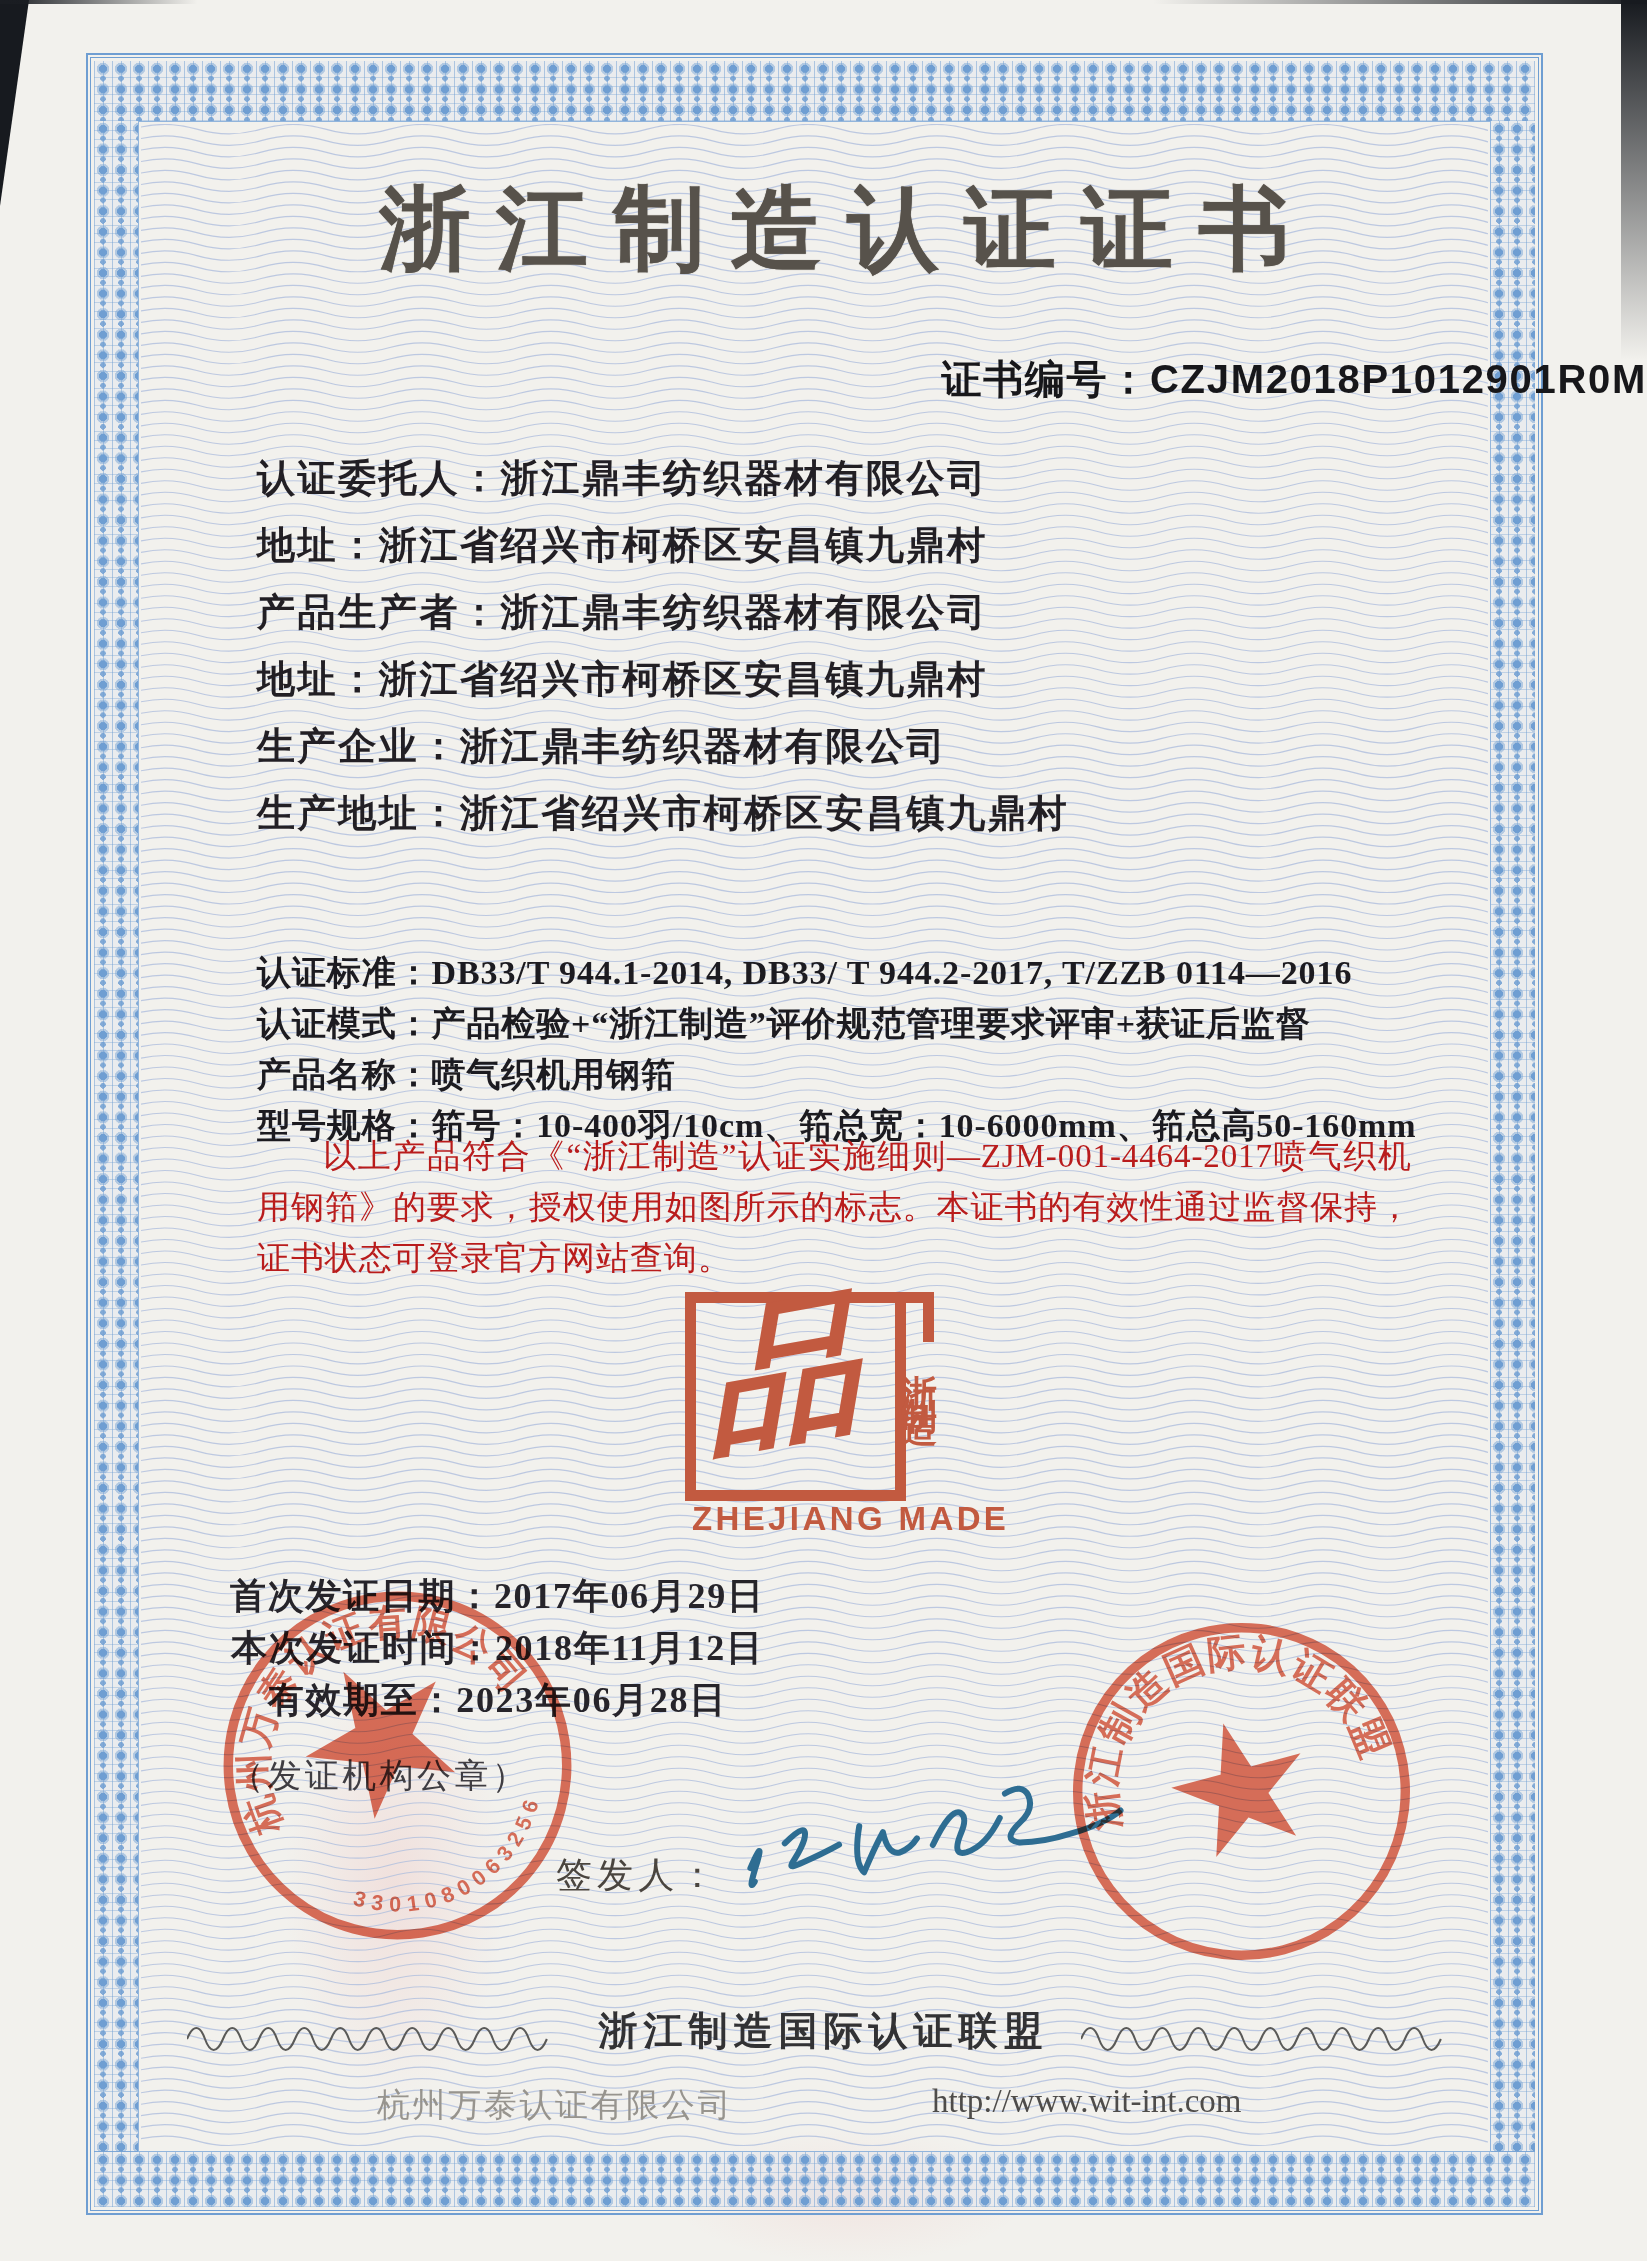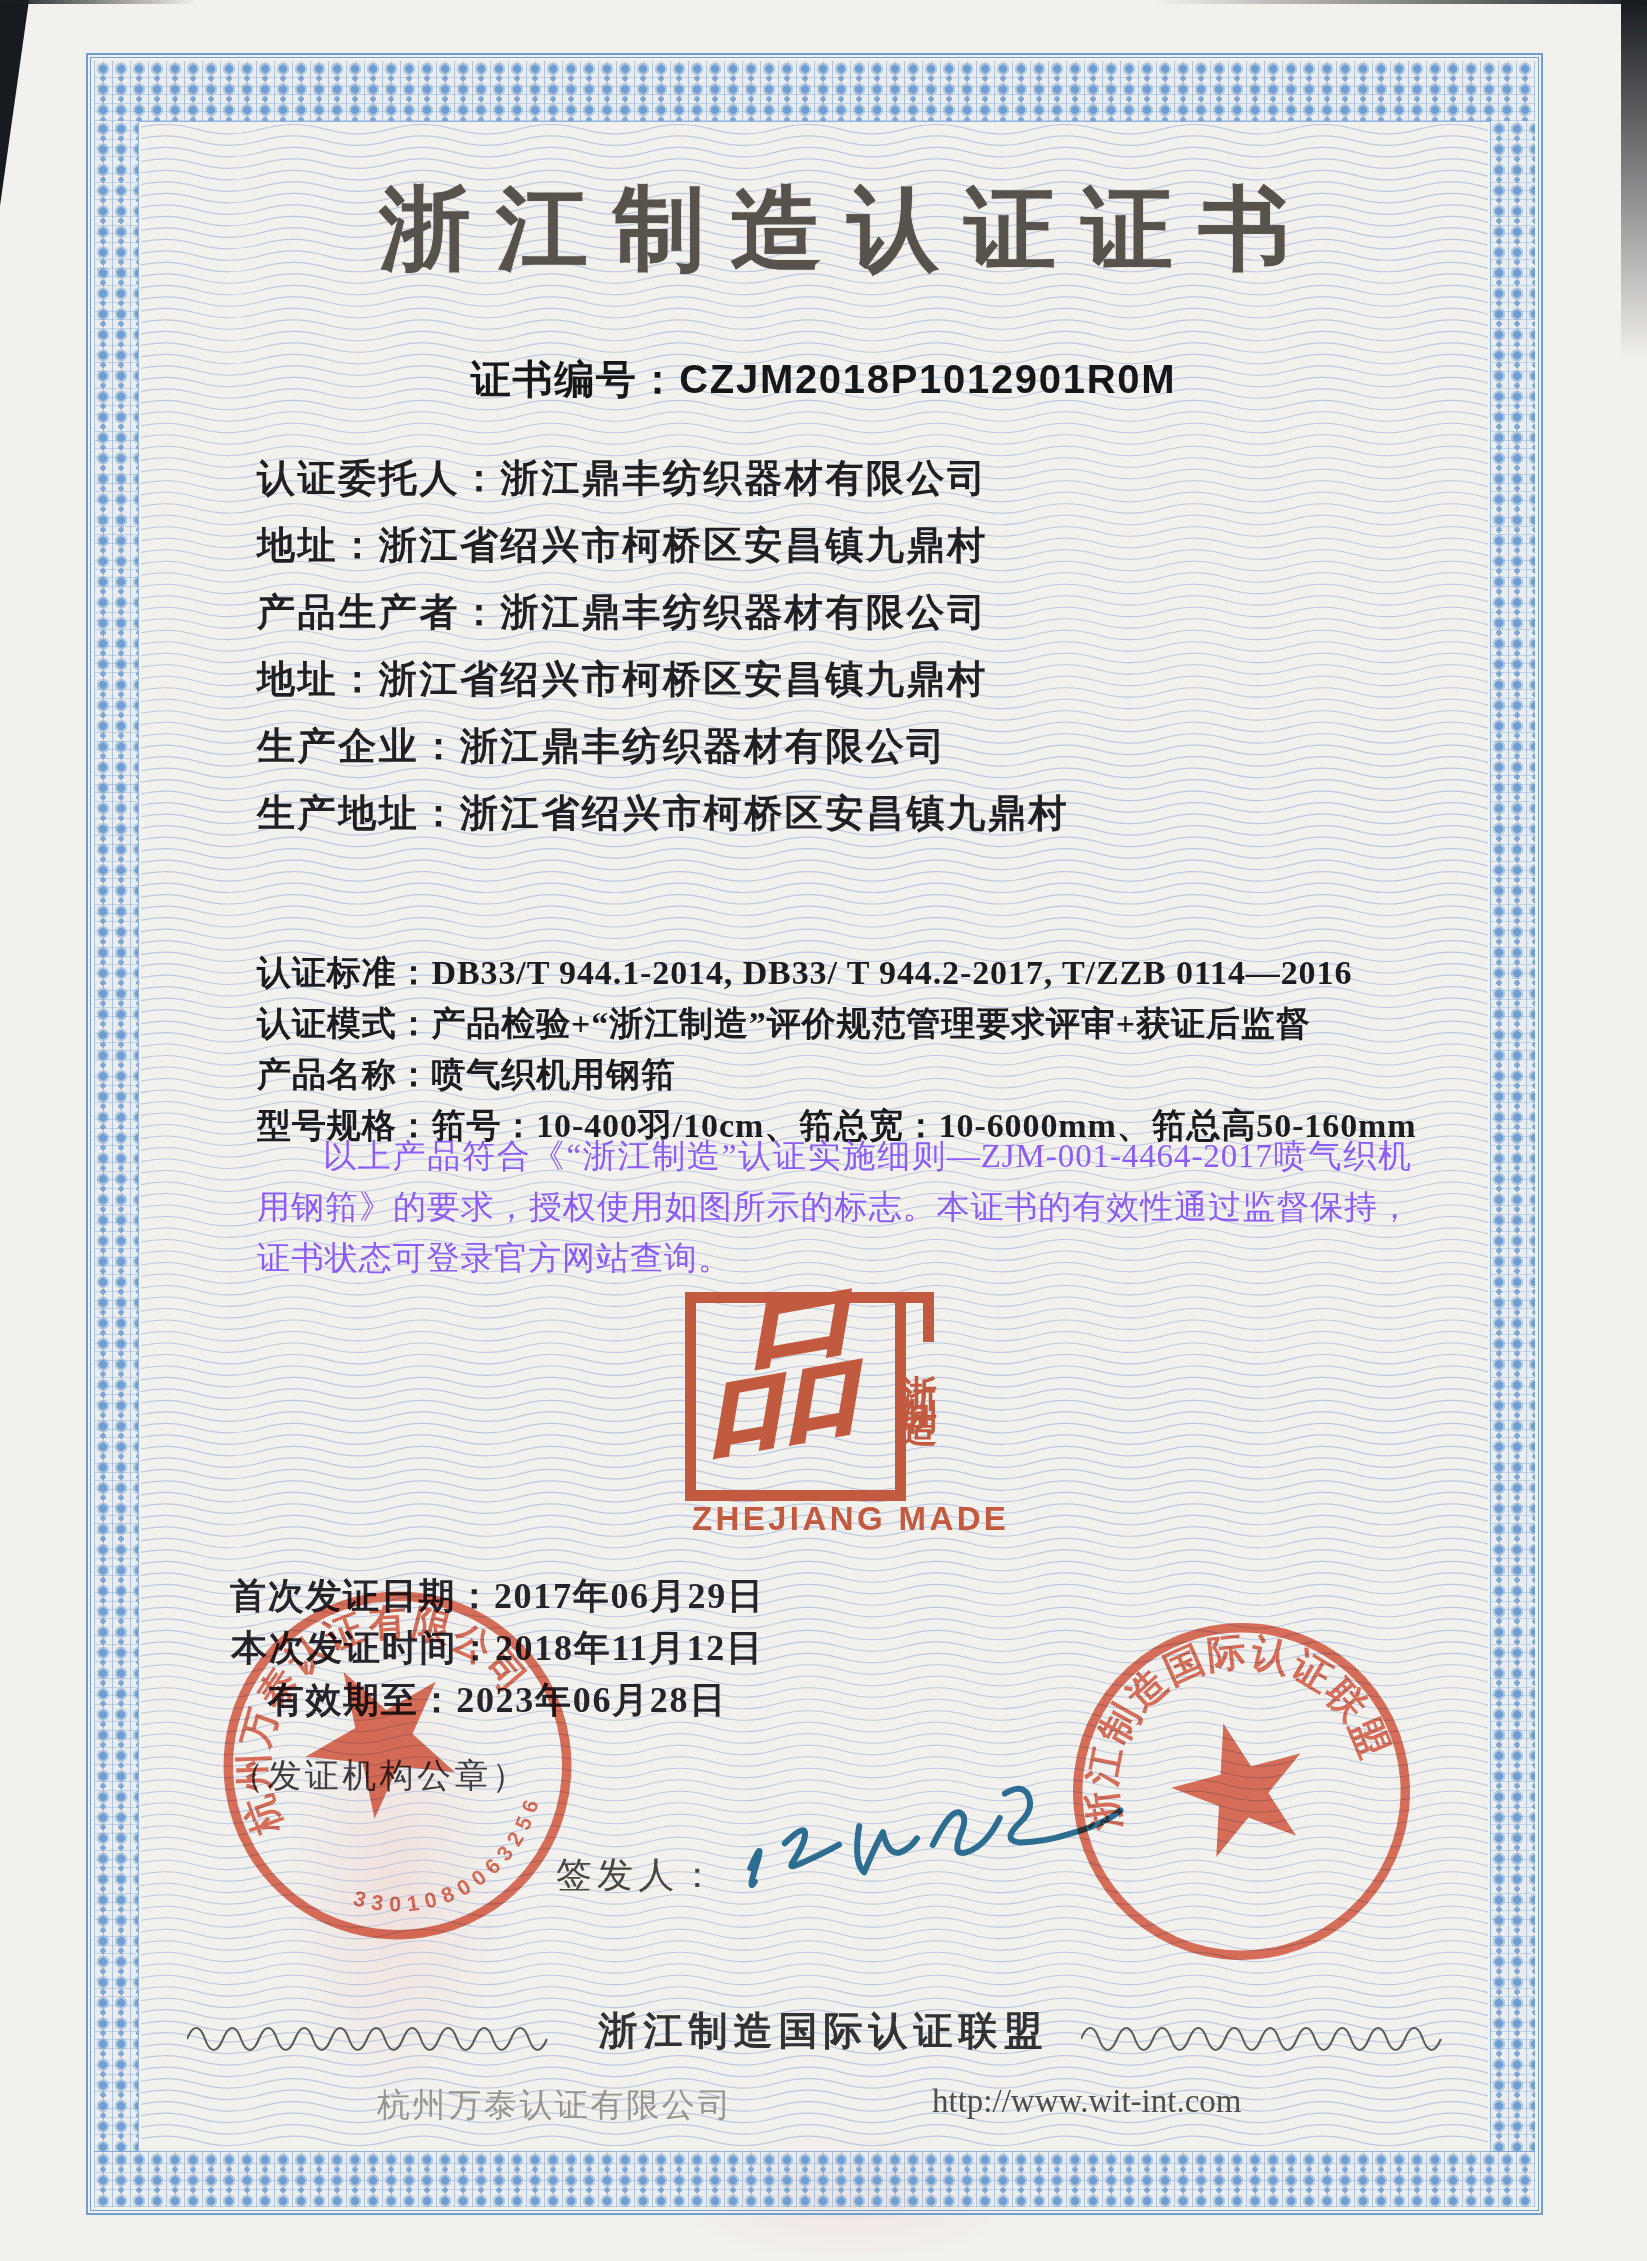--- a/index.html
+++ b/index.html
@@ -30,27 +30,27 @@
   .f-band-left{left:7.7px;top:68px;bottom:63px;width:45px;}
   .f-band-right{right:7.7px;top:68px;bottom:63px;width:45px;}
   .f-line-inner{left:52px;right:52px;top:68px;bottom:63px;border:1.3px solid #92b5dc;}
   
   #waves{position:absolute;left:141px;top:124px;z-index:0;}
   #waves path{fill:none;stroke:#b3c1de;stroke-width:1.3;opacity:.85;}
   
   .abs{position:absolute;z-index:2;}
   .doc-title{left:0;right:0;top:168px;text-align:center;font-size:91px;font-weight:bold;
       color:#57524b;letter-spacing:26px;text-shadow:0 0 0.9px #57524b;padding-left:48px;}
-  .cert-no{left:0;right:0;top:352px;text-align:center;font-size:40px;font-weight:bold;
+  .cert-no{left:0;right:0;top:352px;text-align:right;font-size:40px;font-weight:bold;
       font-family:"Liberation Sans","DejaVu Sans",sans-serif;color:#17171a;letter-spacing:1.7px;}
   .info-block{left:257px;top:453px;font-family:"Liberation Sans","DejaVu Sans",sans-serif;}
   .info-line{font-size:38px;font-weight:700;color:#221f24;height:67px;letter-spacing:2.6px;}
   .detail-block{left:257px;top:950px;}
   .detail-line{font-size:34px;font-weight:600;color:#1c1b20;height:51px;letter-spacing:0.9px;}
-  .statement{left:257px;top:1131px;width:1155px;font-size:33px;line-height:51px;color:#8b5cf6;
+  .statement{left:257px;top:1131px;width:1155px;font-size:33px;line-height:51px;color:#b91c1c;
       text-align:justify;text-indent:2em;letter-spacing:0.9px;}
   
   .logo{left:685px;top:1292px;width:257px;height:257px;color:#c25a40;}
   .logo-frame{position:absolute;left:0;top:0;width:199px;height:187px;border:11px solid #c25a40;}
   .logo-frame-ext{position:absolute;left:209px;top:0;width:39px;height:11px;background:#c25a40;}
   .logo-frame-ext2{position:absolute;left:238px;top:0;width:11px;height:50px;background:#c25a40;}
   .logo-mark{position:absolute;left:22px;top:5.1px;font-size:153px;font-weight:bold;font-style:italic;
       transform:rotate(-10deg) skewX(-6deg);line-height:1;}
   .logo-side{position:absolute;left:209px;top:53px;writing-mode:vertical-rl;font-size:36px;
       font-weight:bold;letter-spacing:12px;font-family:"Liberation Sans","DejaVu Sans",sans-serif;}

